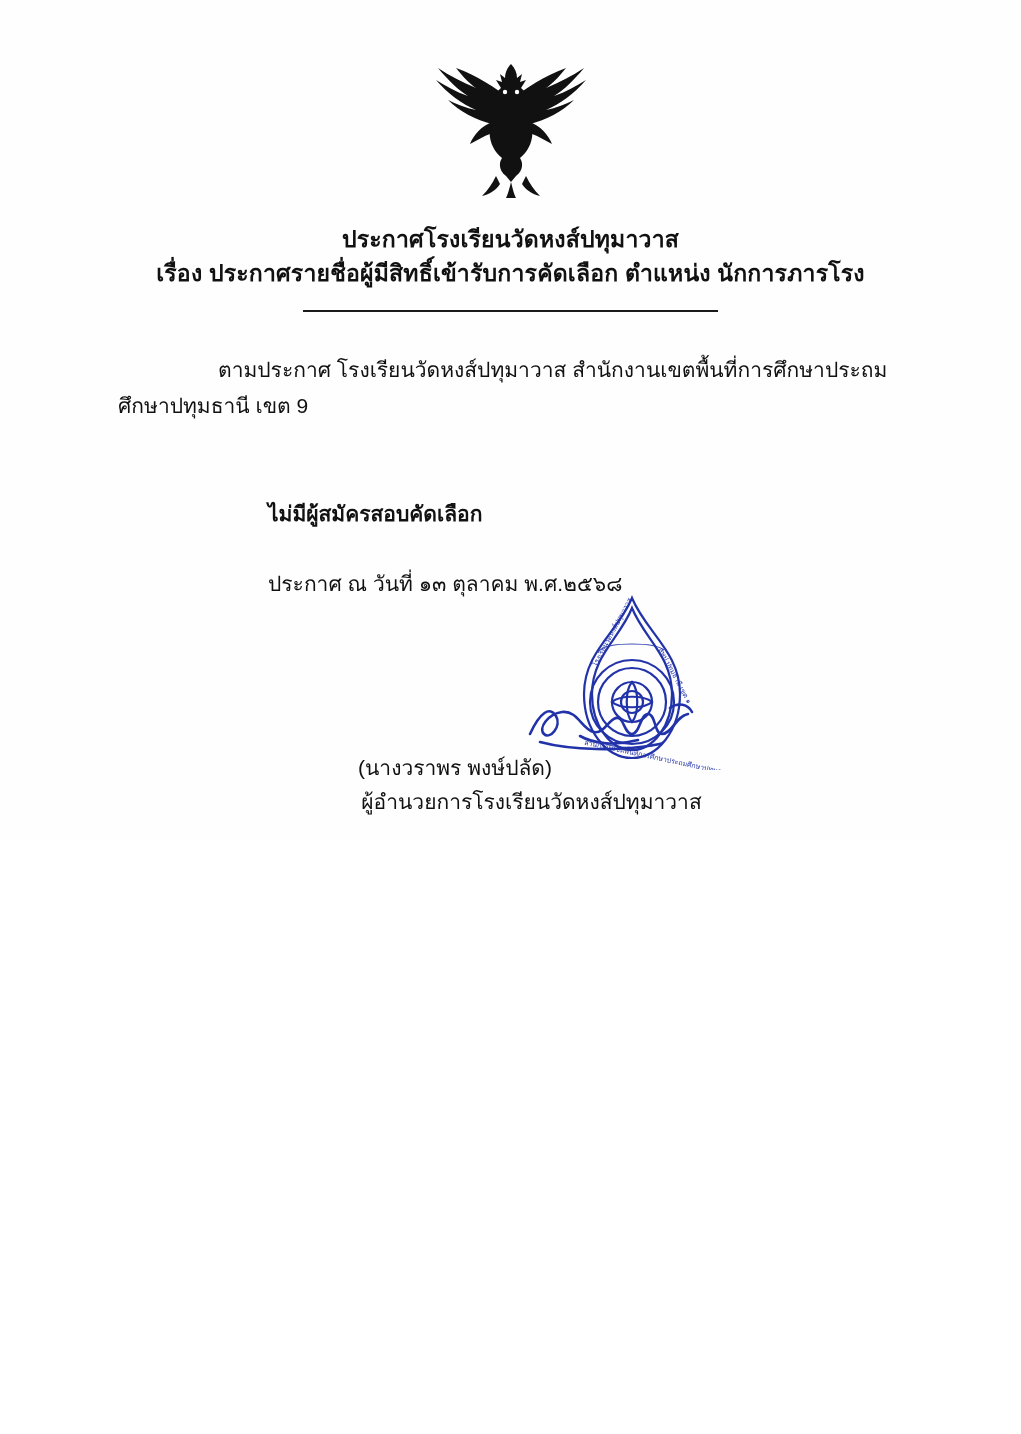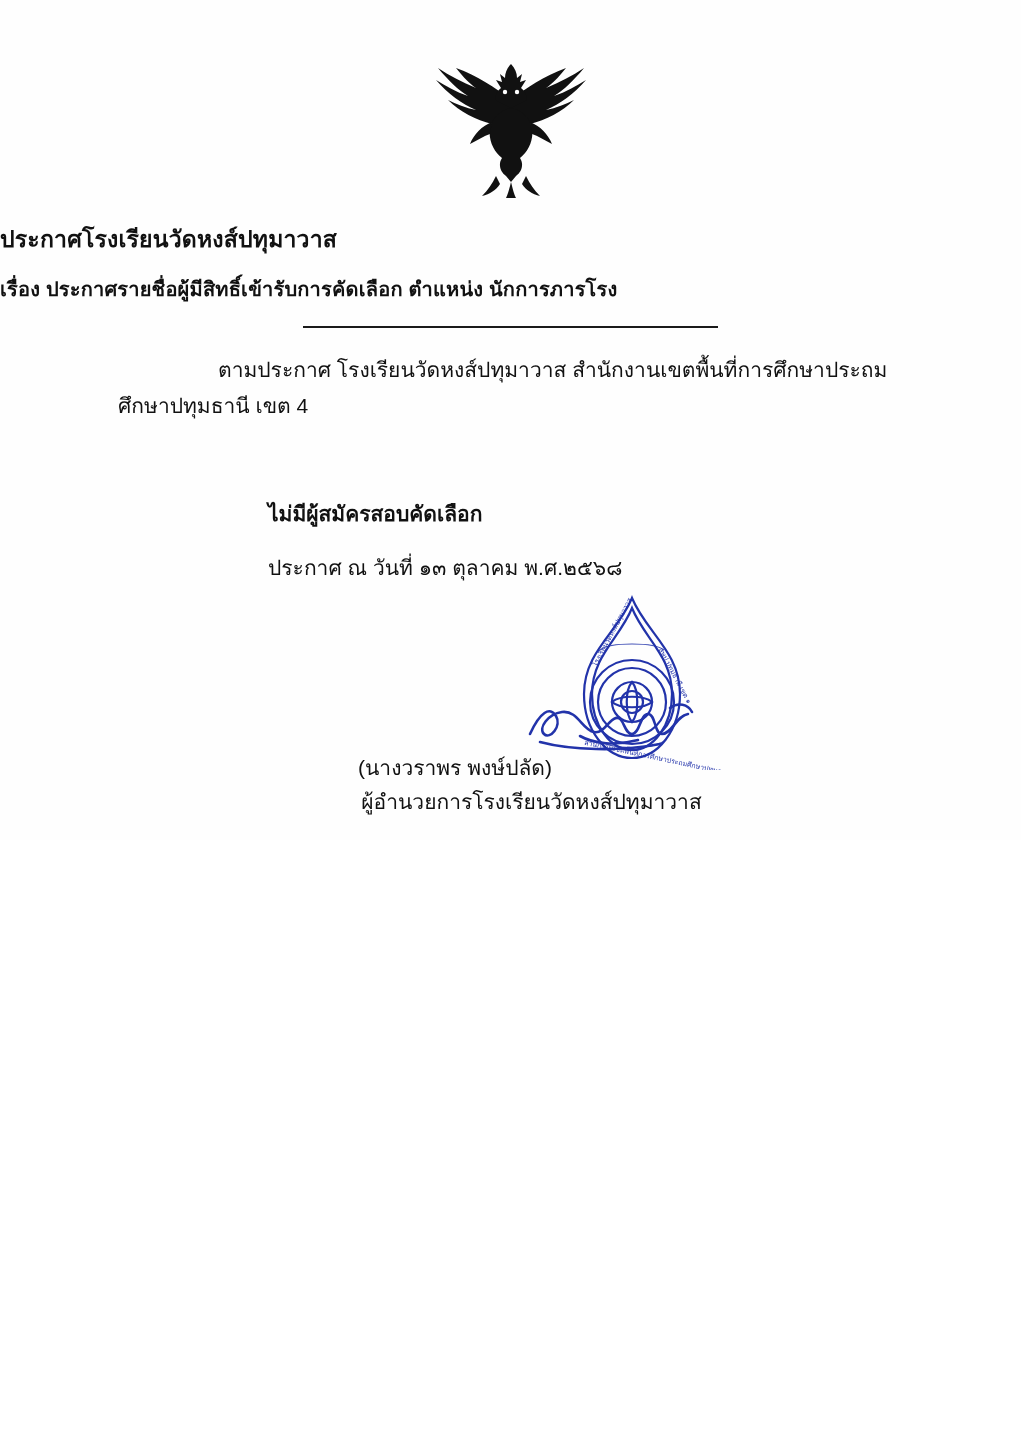--- a/index.html
+++ b/index.html
@@ -31,33 +31,34 @@
     width: 170px;
     height: 150px;
   }
 
   
   .heading-block {
     position: absolute;
     top: 222px;
     left: 0;
     width: 1021px;
+    text-align: center;
   }
   .title-line-1 {
     font-size: 23px;
     font-weight: bold;
     letter-spacing: 0.2px;
     line-height: 34px;
   }
   .title-line-2 {
-    font-size: 20px;
+    font-size: 23px;
     font-weight: bold;
     letter-spacing: 0.2px;
     line-height: 34px;
-    margin-top: 16px;
+    margin-top: 0;
   }
   .rule {
     width: 415px;
     height: 0;
     border-top: 2px solid #1a1a1a;
     margin: 20px auto 0 auto;
   }
 
   
   .body-block {
@@ -79,21 +80,21 @@
     position: absolute;
     top: 498px;
     left: 243px;
     font-size: 21px;
     font-weight: bold;
     line-height: 32px;
     padding-left: 25px;
   }
   .date-line {
     position: absolute;
-    top: 552px;
+    top: 568px;
     left: 268px;
     font-size: 21px;
     line-height: 32px;
   }
 
   
   .sig-area {
     position: absolute;
     top: 585px;
     left: 510px;
@@ -176,21 +177,21 @@
     </svg>
   </div>
 
   <div class="heading-block">
     <div class="title-line-1">ประกาศโรงเรียนวัดหงส์ปทุมาวาส</div>
     <div class="title-line-2">เรื่อง ประกาศรายชื่อผู้มีสิทธิ์เข้ารับการคัดเลือก ตำแหน่ง นักการภารโรง</div>
     <div class="rule"></div>
   </div>
 
   <div class="body-block">
-    <div class="para"><span class="indent"></span><span>ตามประกาศ โรงเรียนวัดหงส์ปทุมาวาส สำนักงานเขตพื้นที่การศึกษาประถมศึกษาปทุมธานี เขต 4</span></div>
+    <div class="para"><span class="indent"></span><span>ตามประกาศ โรงเรียนวัดหงส์ปทุมาวาส สำนักงานเขตพื้นที่การศึกษาประถมศึกษาปทุมธานี เขต 9</span></div>
   </div>
 
   <div class="result-line">ไม่มีผู้สมัครสอบคัดเลือก</div>
 
   <div class="date-line">ประกาศ ณ วันที่ ๑๓  ตุลาคม พ.ศ.๒๕๖๘</div>
 
   <div class="sig-area">
     <div class="seal">
       <svg viewBox="0 0 185 180" width="185" height="180" xmlns="http://www.w3.org/2000/svg">
         <g fill="none" stroke="#2233aa" stroke-width="2.2">

